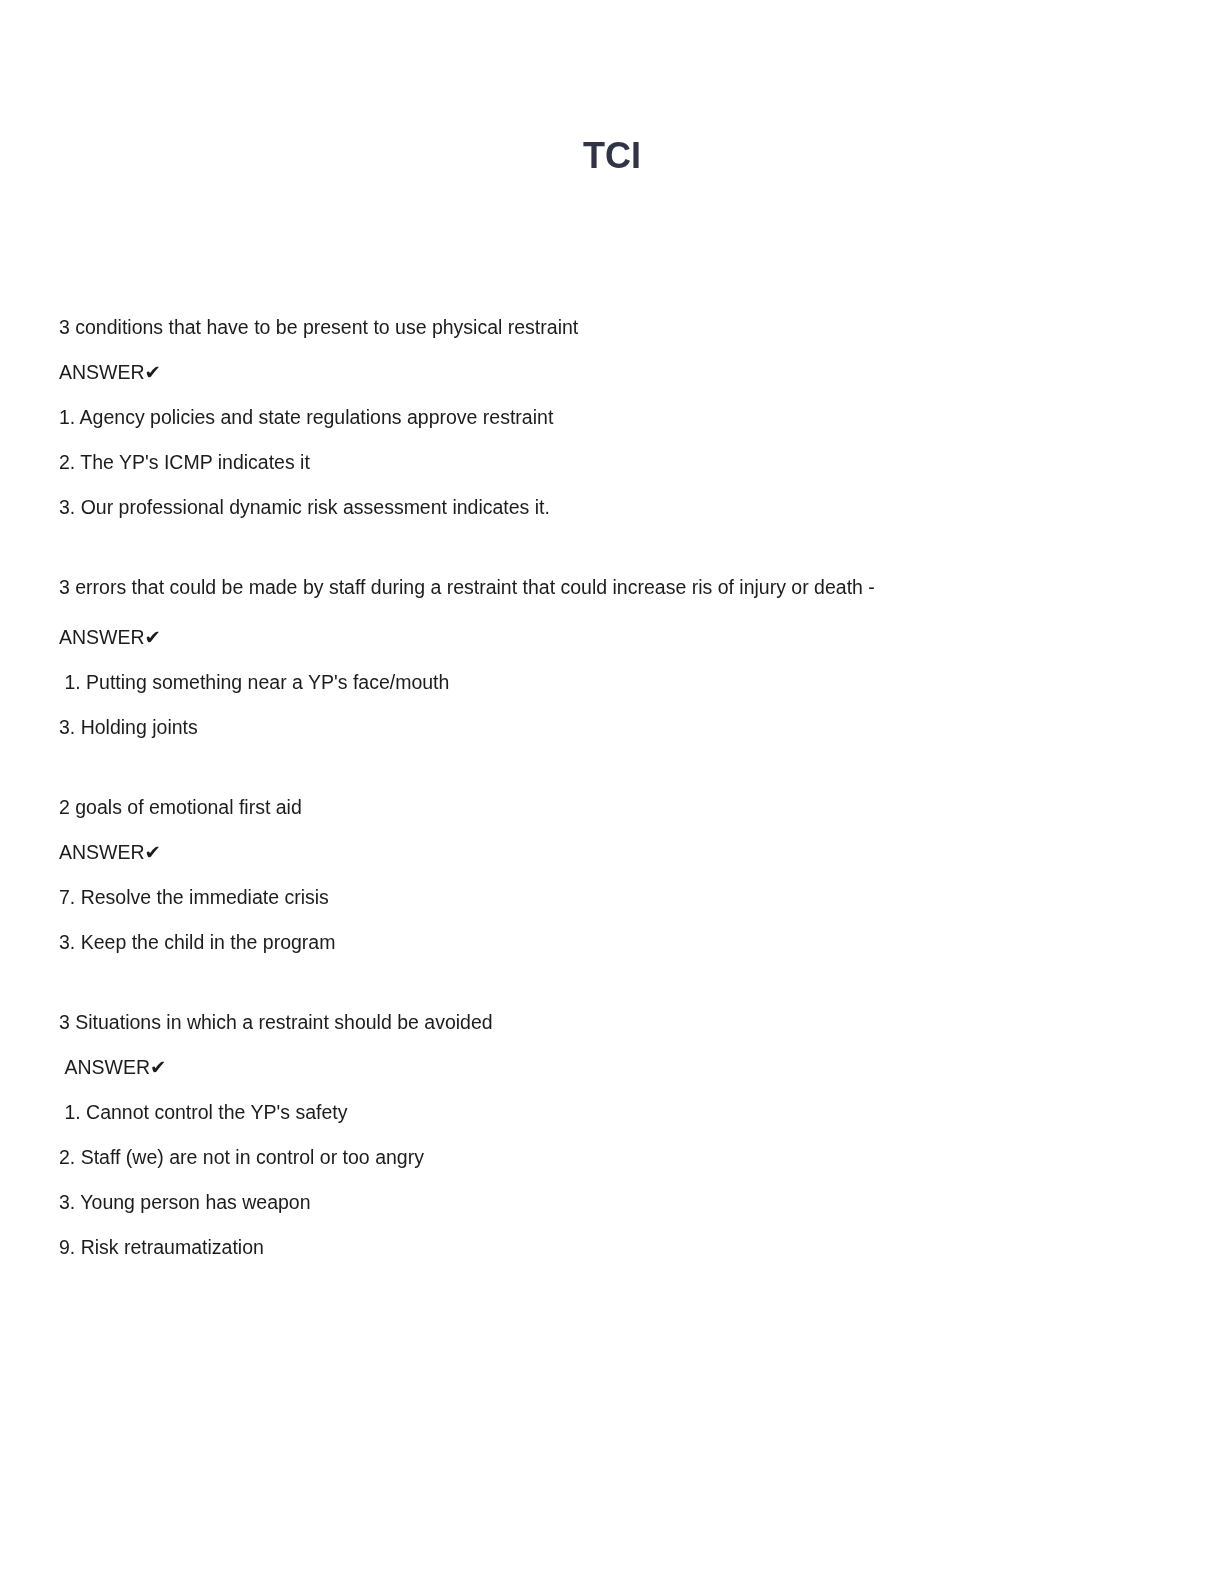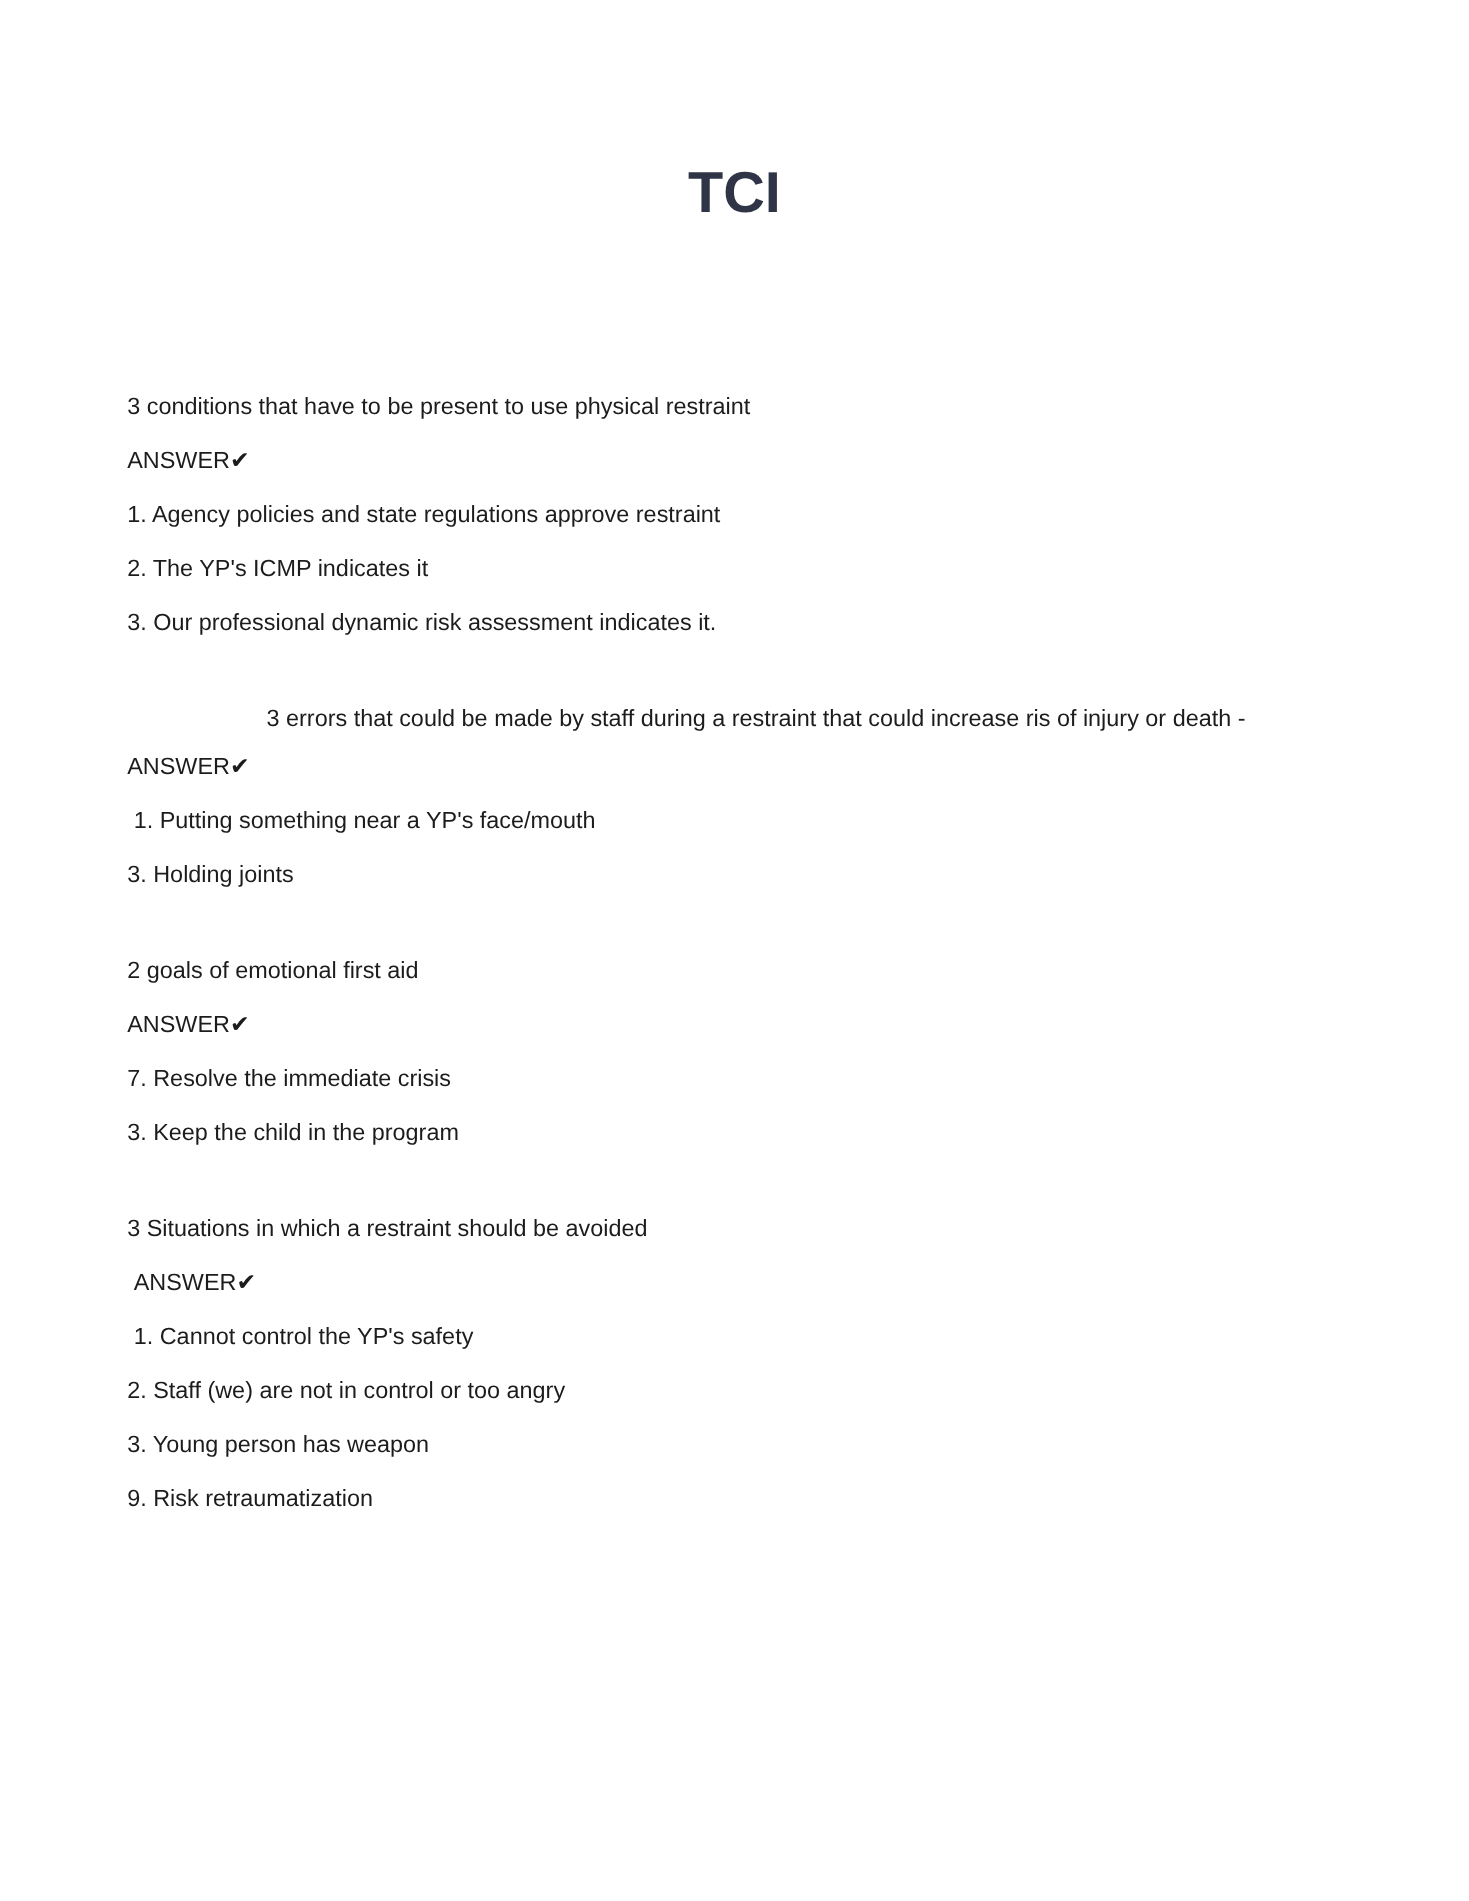--- a/index.html
+++ b/index.html
@@ -17,42 +17,41 @@
   .page {
     width: 1224px;
     height: 1584px;
     box-sizing: border-box;
     background: #ffffff;
   }
   .doc-title {
     margin: 0;
     padding-top: 138px;
     text-align: center;
-    font-size: 48px;
+    font-size: 36px;
     line-height: 1;
     font-weight: 700;
     color: #2f3546;
     font-family: "Liberation Sans", sans-serif;
   }
   .content {
     margin-top: 136px;
-    padding-left: 106px;
+    padding-left: 59px;
     padding-right: 70px;
   }
   p.line {
     margin: 0 0 11px 0;
     font-size: 19.5px;
     line-height: 34px;
     white-space: pre-wrap;
     font-family: "Liberation Sans", sans-serif;
     color: #1c1c1c;
   }
   p.tight {
-    margin-bottom: 6px;
-    text-align: center;
+    margin-bottom: 16px;
   }
   section.qa + section.qa {
     margin-top: 46px;
   }
 </style>
 </head>
 <body>
 
 <div class="page">
 

